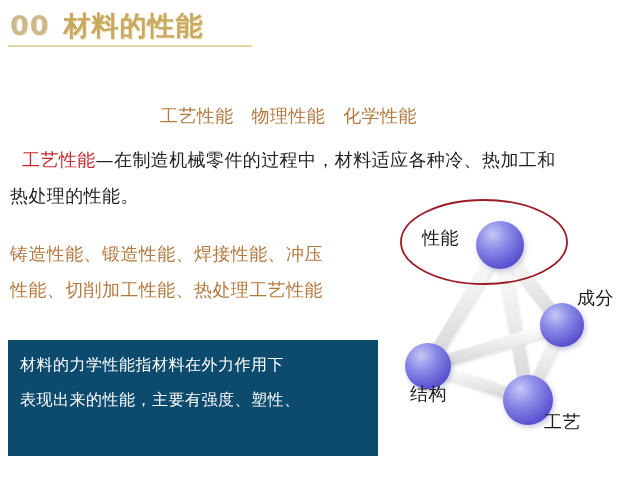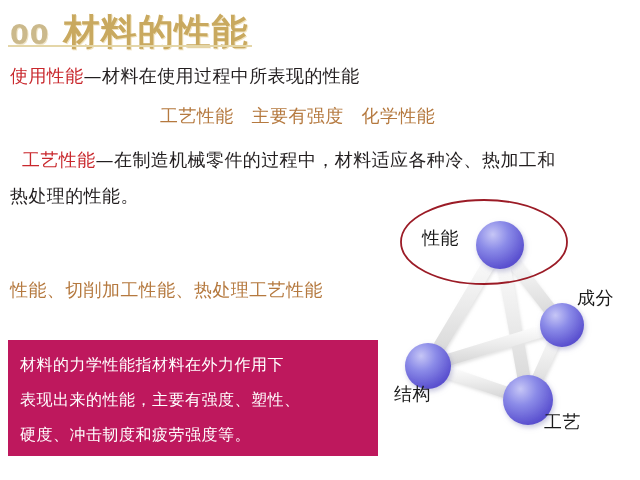--- a/index.html
+++ b/index.html
@@ -34,21 +34,21 @@
     white-space: nowrap;
   }
   .title-num {
     font-size: 27px;
     font-weight: bold;
     color: #cbb98c;
     letter-spacing: 1px;
     text-shadow: 1px 1px 0 #efe4c6;
   }
   .title-text {
-    font-size: 36px;
+    font-size: 27px;
     font-weight: bold;
     color: #c9a95f;
     letter-spacing: 1px;
     text-shadow: 1px 1px 0 #f0e3c0;
     font-family: Liberation Mono, monospace;
   }
   .title-rule {
     position: absolute;
     left: 8px;
     top: 45px;
@@ -81,21 +81,21 @@
 
   .l-three span.gap { display: inline-block; width: 18px; }
 
   
   .callout {
     position: absolute;
     left: 8px;
     top: 340px;
     width: 370px;
     height: 116px;
-    background: #be185d;
+    background: #0c4a6e;
     box-sizing: border-box;
     padding: 10px 12px 0 12px;
   }
   .callout p {
     margin: 0 0 6px 0;
     font-size: 16px;
     line-height: 29px;
     color: #ffffff;
     white-space: nowrap;
     letter-spacing: 0.5px;
@@ -117,53 +117,50 @@
   }
   .node-label {
     position: absolute;
     font-size: 18px;
     color: #1a1a1a;
     white-space: nowrap;
     letter-spacing: 0.5px;
   }
   .lbl-xingneng { left: 42px;  top: 36px; }
   .lbl-chengfen { left: 197px; top: 96px; }
-  .lbl-jiegou   { left: 14px;  top: 192px; }
+  .lbl-jiegou   { left: 30px;  top: 192px; }
   .lbl-gongyi   { left: 164px; top: 220px; }
 </style>
 </head>
 <body>
 
 <div id="slide">
 
   <div class="title-row">
     <span class="title-num">00</span>
     <span class="title-text">材料的性能</span>
   </div>
   <div class="title-rule"></div>
 
-  <div class="line l-use">
-    <span class="kw-red">使用性能</span><span>—材料在使用过程中所表现的性能</span>
-  </div>
 
   <div class="line l-three tan">
-    <span>工艺性能</span><span class="gap"></span><span>主要有强度</span><span class="gap"></span><span>化学性能</span>
+    <span>工艺性能</span><span class="gap"></span><span>物理性能</span><span class="gap"></span><span>化学性能</span>
   </div>
 
   <div class="line l-craft">
     <span class="kw-red">工艺性能</span><span>—在制造机械零件的过程中，材料适应各种冷、热加工和</span>
   </div>
   <div class="line l-craft2">热处理的性能。</div>
 
+  <div class="line l-cast tan">铸造性能、锻造性能、焊接性能、冲压</div>
   <div class="line l-cast2 tan">性能、切削加工性能、热处理工艺性能</div>
 
   <div class="callout">
     <p>材料的力学性能指材料在外力作用下</p>
     <p>表现出来的性能，主要有强度、塑性、</p>
-    <p>硬度、冲击韧度和疲劳强度等。</p>
   </div>
 
   <div class="diagram">
     <svg viewBox="0 0 260 280" xmlns="http://www.w3.org/2000/svg">
       <defs>
         <linearGradient id="strutGrad" x1="0" y1="0" x2="0" y2="1">
           <stop offset="0%" stop-color="#ffffff"></stop>
           <stop offset="45%" stop-color="#ededed"></stop>
           <stop offset="100%" stop-color="#d4d4d4"></stop>
         </linearGradient>

